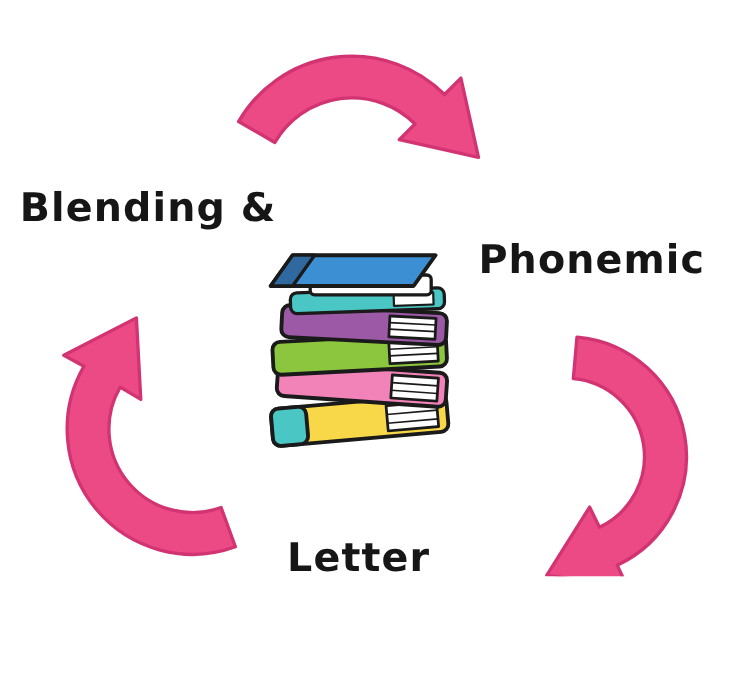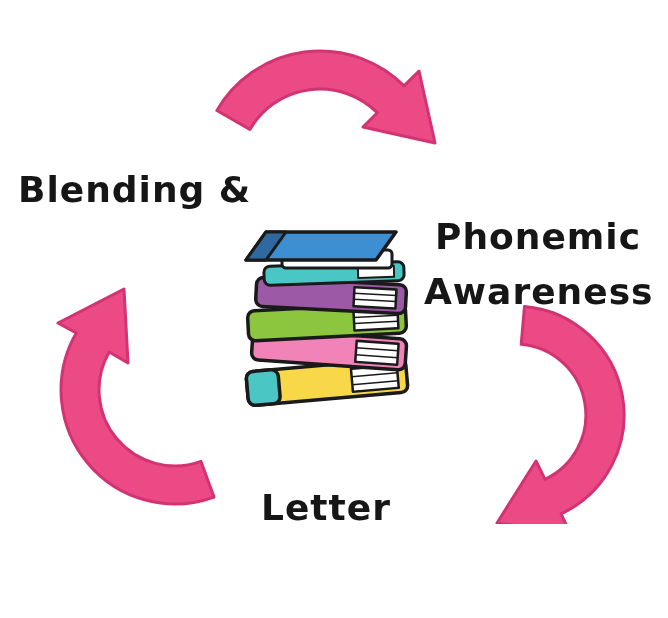--- a/index.html
+++ b/index.html
@@ -98,20 +98,19 @@
 
     </g>
   </svg>
 
   <div class="node node-blending">
     <div>Blending &amp;</div>
   </div>
 
   <div class="node node-phonemic">
     <div>Phonemic</div>
-    <div>Awareness</div>
   </div>
 
   <div class="node node-letter">
     <div>Letter</div>
   </div>
 
 </div>
 
 </body></html>

